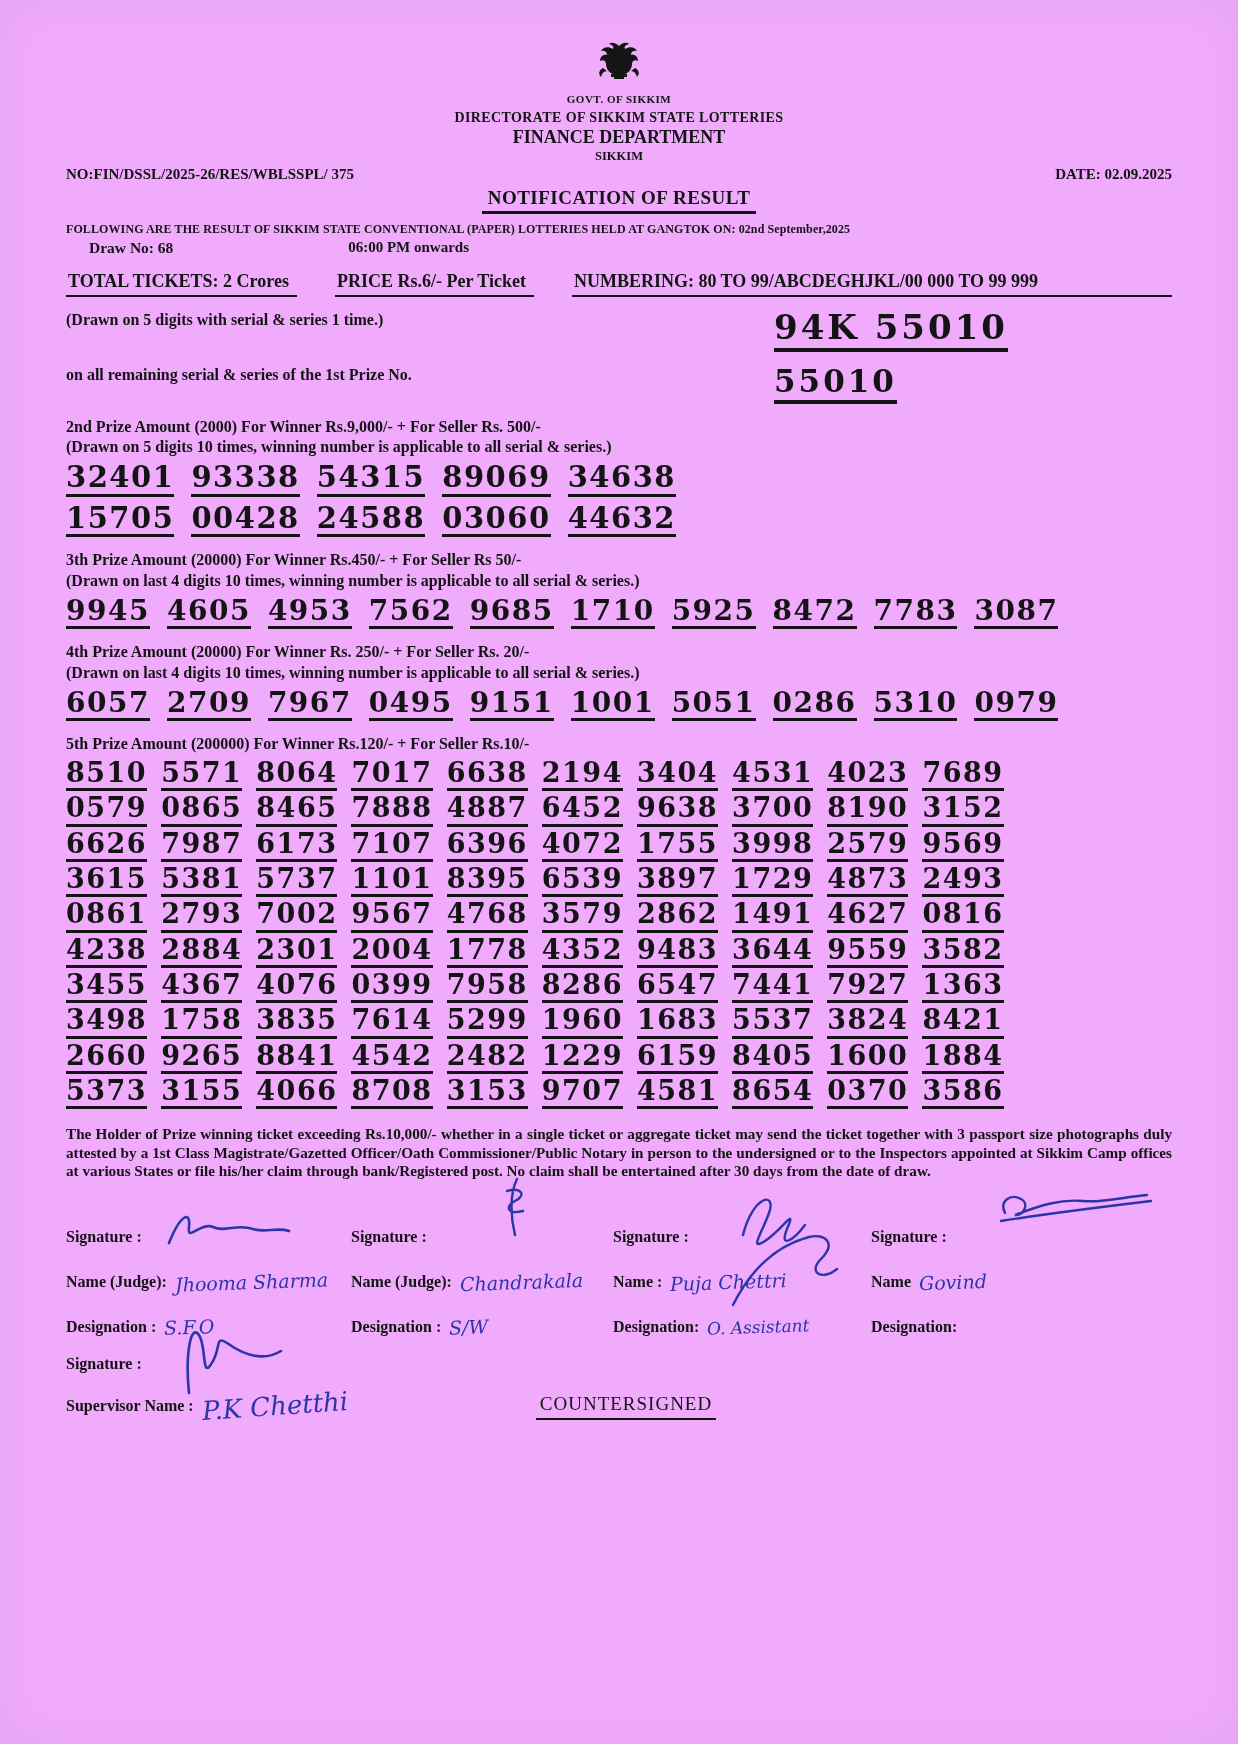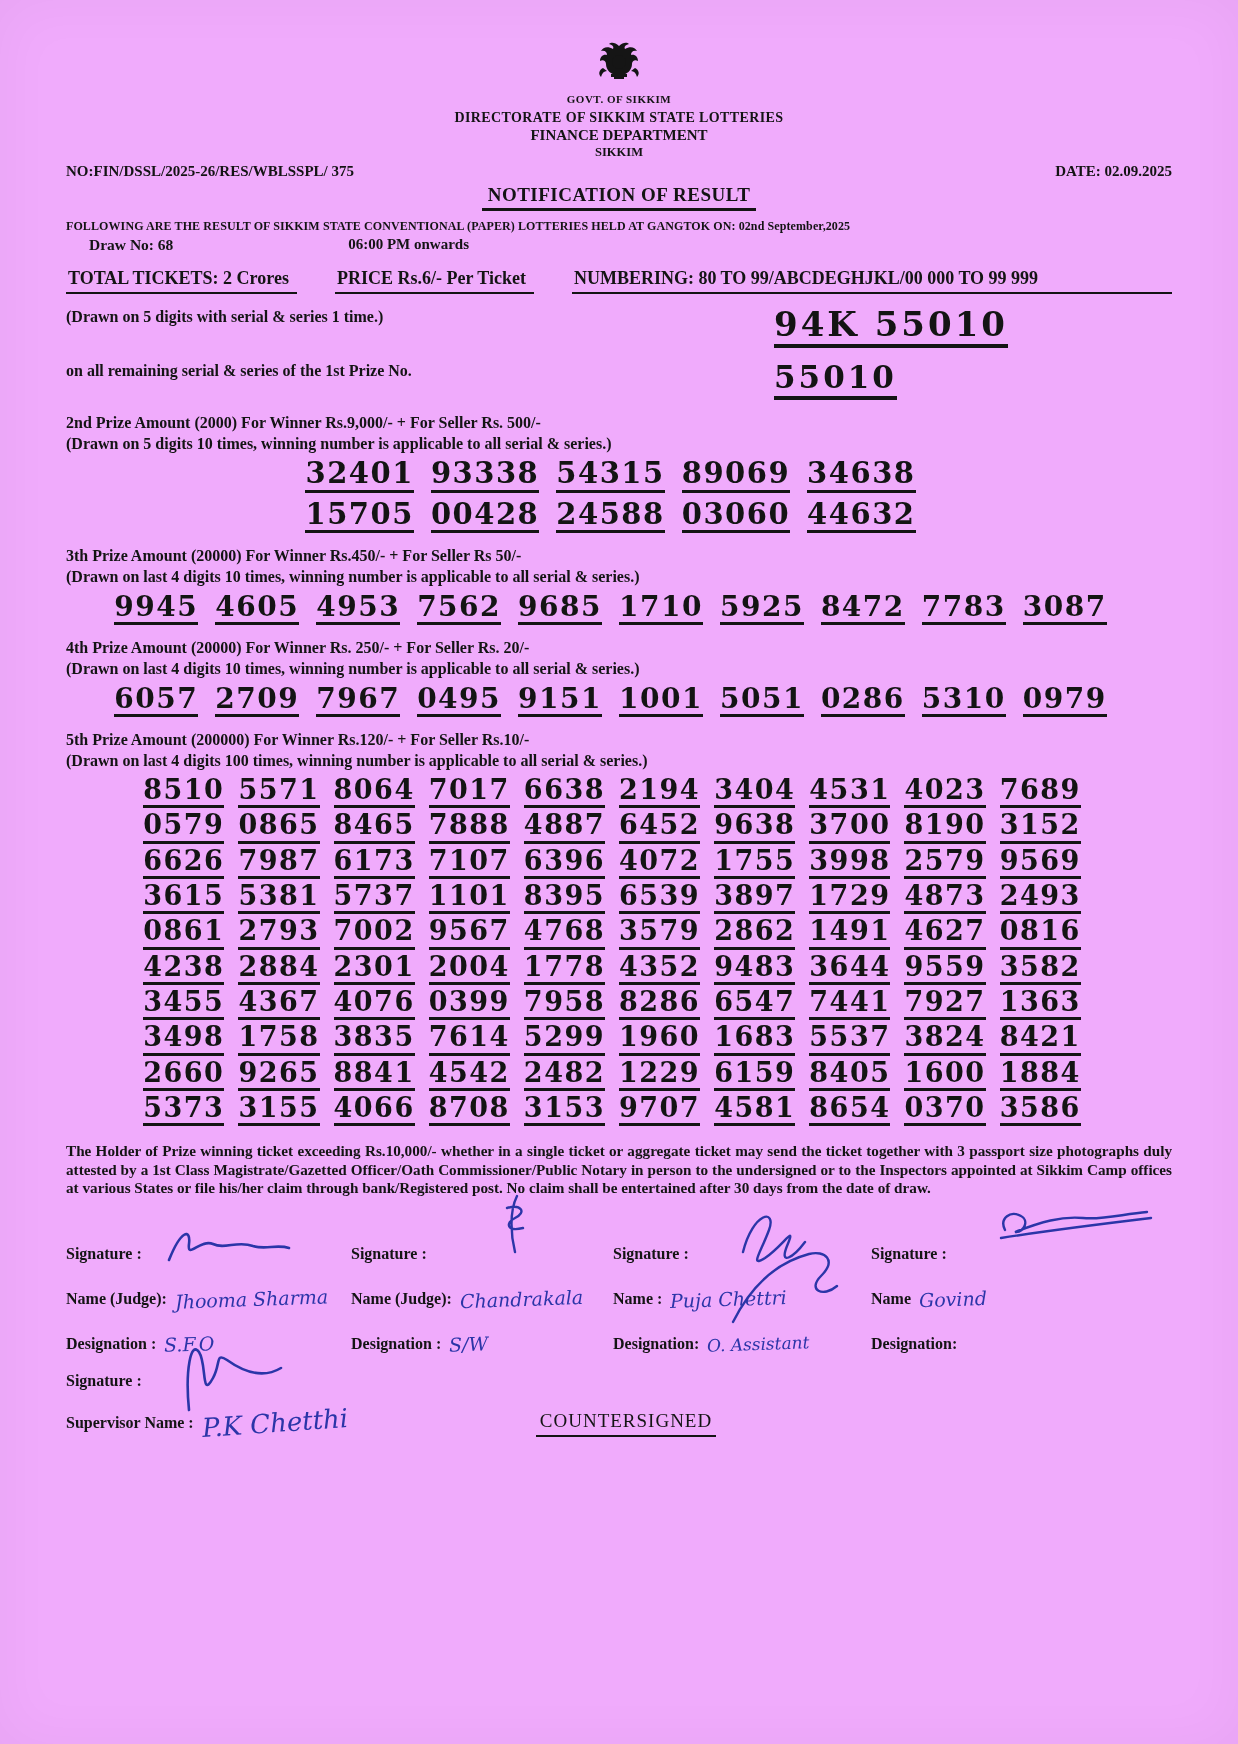--- a/index.html
+++ b/index.html
@@ -19,21 +19,21 @@
     overflow:hidden;
     box-shadow:inset 0 0 60px rgba(0,0,0,0.04);
   }
   .content{padding:40px 66px 0 66px;}
 
   
   .masthead{text-align:center;line-height:1.25;}
   .emblem{display:inline-block;}
   .emblem-caption{font-size:11px;font-weight:700;letter-spacing:.5px;margin-top:-2px;}
   .org1{font-size:14px;font-weight:700;letter-spacing:.4px;margin-top:2px;}
-  .org2{font-size:15px;font-weight:700;}
+  .org2{font-size:18px;font-weight:700;}
   .org3{font-size:12.5px;font-weight:700;}
 
   .refline{display:flex;justify-content:space-between;align-items:flex-end;margin-top:2px;font-size:15px;font-weight:700;}
   .doc-title-wrap{text-align:center;margin-top:4px;}
   .doc-title{display:inline-block;font-size:19px;font-weight:700;letter-spacing:.5px;border-bottom:3px solid var(--ink);padding:0 6px 2px 6px;}
 
   .intro{font-size:12px;font-weight:700;margin-top:8px;letter-spacing:.1px;}
   .drawline{display:flex;align-items:flex-start;margin-top:2px;margin-left:23px;}
   .draw-no{font-size:15.5px;font-weight:700;width:210px;}
   .lottery-name{flex:1;text-align:center;}
@@ -47,21 +47,21 @@
   
   .prize-row{display:flex;margin-top:13px;}
   .prize-desc{width:660px;font-size:16px;font-weight:700;line-height:1.3;}
   .prize-big{flex:1;padding-left:48px;}
   .big-number{display:inline-block;font-family:"DejaVu Serif",serif;font-weight:700;font-size:34px;letter-spacing:3px;border-bottom:4px solid var(--ink);padding-bottom:2px;line-height:1.05;}
   .big-number.cons{font-size:31px;}
 
   .prize-block{margin-top:13px;}
   .prize-line{font-size:16px;font-weight:700;line-height:1.3;}
   .num-rows{margin-top:4px;}
-  .num-row{white-space:nowrap;margin-bottom:6px;text-align:center;}
+  .num-row{white-space:nowrap;margin-bottom:6px;}
   .num-row .num{
     display:inline-block;
     font-family:"DejaVu Serif",serif;
     font-weight:700;
     letter-spacing:1.5px;
     border-bottom:3.5px solid var(--ink);
     padding-bottom:1px;
     margin-right:17px;
     line-height:1.05;
   }
@@ -179,21 +179,20 @@
     <div class="prize-block">
       <div class="prize-line">4th Prize Amount (20000) For Winner Rs. 250/- + For Seller Rs. 20/-</div>
       <div class="prize-line">(Drawn on last 4 digits 10 times, winning number is applicable to all serial &amp; series.)</div>
       <div class="num-rows size4">
           <div class="num-row"><span class="num">6057</span><span class="num">2709</span><span class="num">7967</span><span class="num">0495</span><span class="num">9151</span><span class="num">1001</span><span class="num">5051</span><span class="num">0286</span><span class="num">5310</span><span class="num">0979</span></div>
         </div>
     </div>
 
     <div class="prize-block">
       <div class="prize-line">5th Prize Amount (200000) For Winner Rs.120/- + For Seller Rs.10/-</div>
-      <div class="prize-line">(Drawn on last 4 digits 100 times, winning number is applicable to all serial &amp; series.)</div>
       <div class="num-rows size4 grid5">
           <div class="num-row"><span class="num">8510</span><span class="num">5571</span><span class="num">8064</span><span class="num">7017</span><span class="num">6638</span><span class="num">2194</span><span class="num">3404</span><span class="num">4531</span><span class="num">4023</span><span class="num">7689</span></div>
           <div class="num-row"><span class="num">0579</span><span class="num">0865</span><span class="num">8465</span><span class="num">7888</span><span class="num">4887</span><span class="num">6452</span><span class="num">9638</span><span class="num">3700</span><span class="num">8190</span><span class="num">3152</span></div>
           <div class="num-row"><span class="num">6626</span><span class="num">7987</span><span class="num">6173</span><span class="num">7107</span><span class="num">6396</span><span class="num">4072</span><span class="num">1755</span><span class="num">3998</span><span class="num">2579</span><span class="num">9569</span></div>
           <div class="num-row"><span class="num">3615</span><span class="num">5381</span><span class="num">5737</span><span class="num">1101</span><span class="num">8395</span><span class="num">6539</span><span class="num">3897</span><span class="num">1729</span><span class="num">4873</span><span class="num">2493</span></div>
           <div class="num-row"><span class="num">0861</span><span class="num">2793</span><span class="num">7002</span><span class="num">9567</span><span class="num">4768</span><span class="num">3579</span><span class="num">2862</span><span class="num">1491</span><span class="num">4627</span><span class="num">0816</span></div>
           <div class="num-row"><span class="num">4238</span><span class="num">2884</span><span class="num">2301</span><span class="num">2004</span><span class="num">1778</span><span class="num">4352</span><span class="num">9483</span><span class="num">3644</span><span class="num">9559</span><span class="num">3582</span></div>
           <div class="num-row"><span class="num">3455</span><span class="num">4367</span><span class="num">4076</span><span class="num">0399</span><span class="num">7958</span><span class="num">8286</span><span class="num">6547</span><span class="num">7441</span><span class="num">7927</span><span class="num">1363</span></div>
           <div class="num-row"><span class="num">3498</span><span class="num">1758</span><span class="num">3835</span><span class="num">7614</span><span class="num">5299</span><span class="num">1960</span><span class="num">1683</span><span class="num">5537</span><span class="num">3824</span><span class="num">8421</span></div>
           <div class="num-row"><span class="num">2660</span><span class="num">9265</span><span class="num">8841</span><span class="num">4542</span><span class="num">2482</span><span class="num">1229</span><span class="num">6159</span><span class="num">8405</span><span class="num">1600</span><span class="num">1884</span></div>

